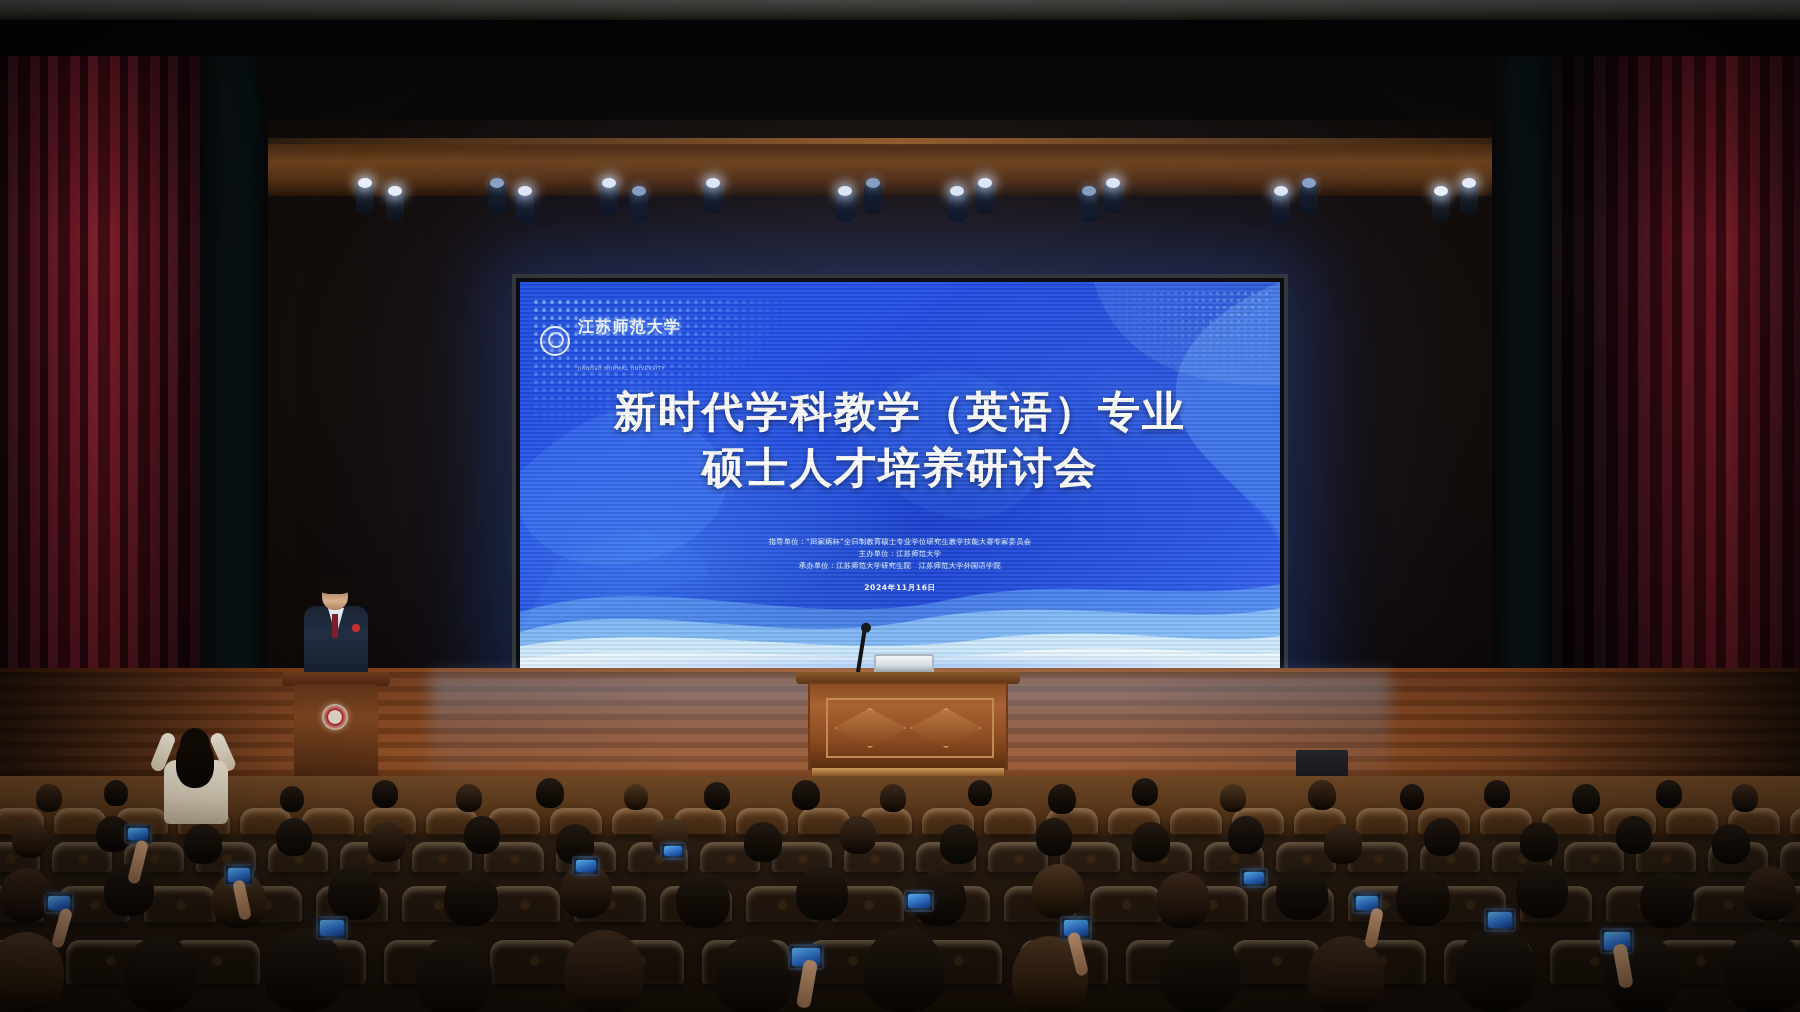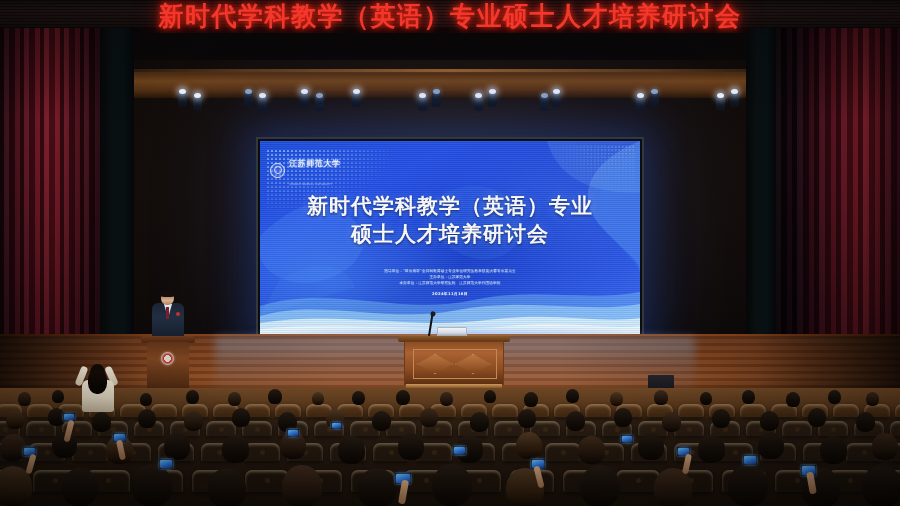--- a/index.html
+++ b/index.html
@@ -228,23 +228,20 @@
   .vignette{position:absolute;inset:0;pointer-events:none;
     background:radial-gradient(ellipse 85% 80% at 50% 45%,rgba(0,0,0,0) 48%,rgba(0,0,0,.55) 100%);}
 </style>
 </head>
 <body>
 
 <div class="scene">
 
   <div class="ceiling"></div>
 
-  <div class="banner">
-    <div class="banner-text">新时代学科教学（英语）专业硕士人才培养研讨会</div>
-  </div>
 
   <div class="prosc"></div>
   <div class="backwall"></div>
 
   <div class="truss-top"></div>
   <div class="truss"></div>
   <div id="lamps">
       <div class="lamp" style="left: 178px; top: 92px;"></div>
       <div class="lamp" style="left: 193px; top: 96px;"></div>
       <div class="lamp dim" style="left: 244px; top: 92px;"></div>

